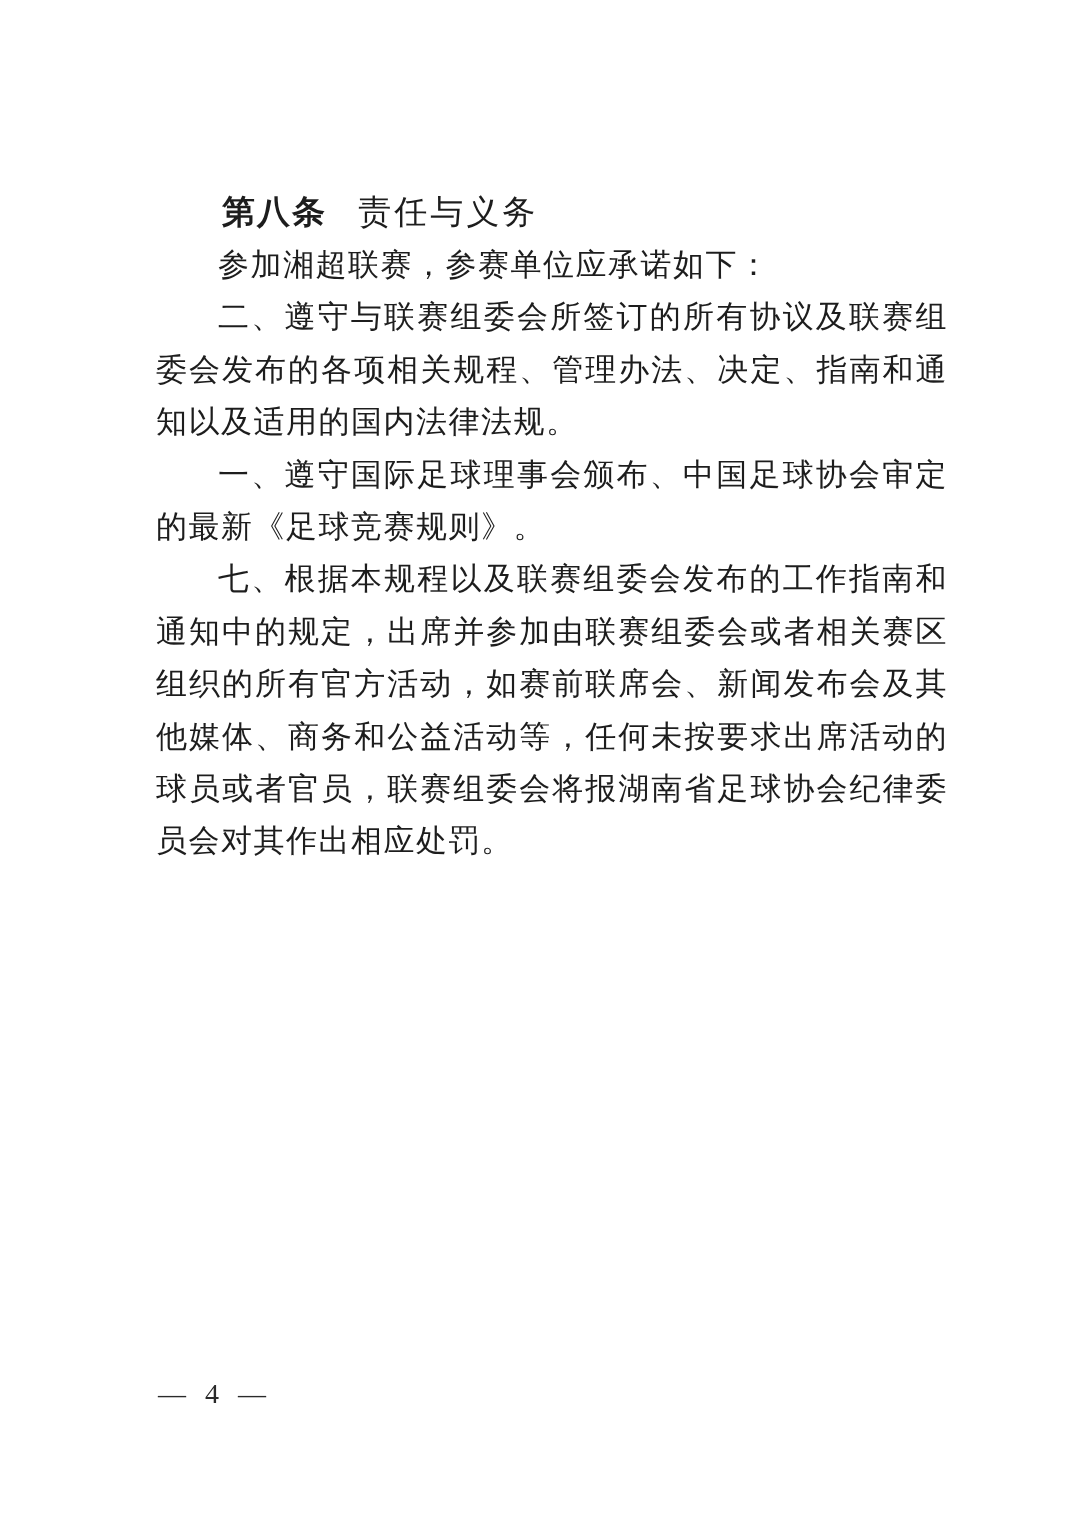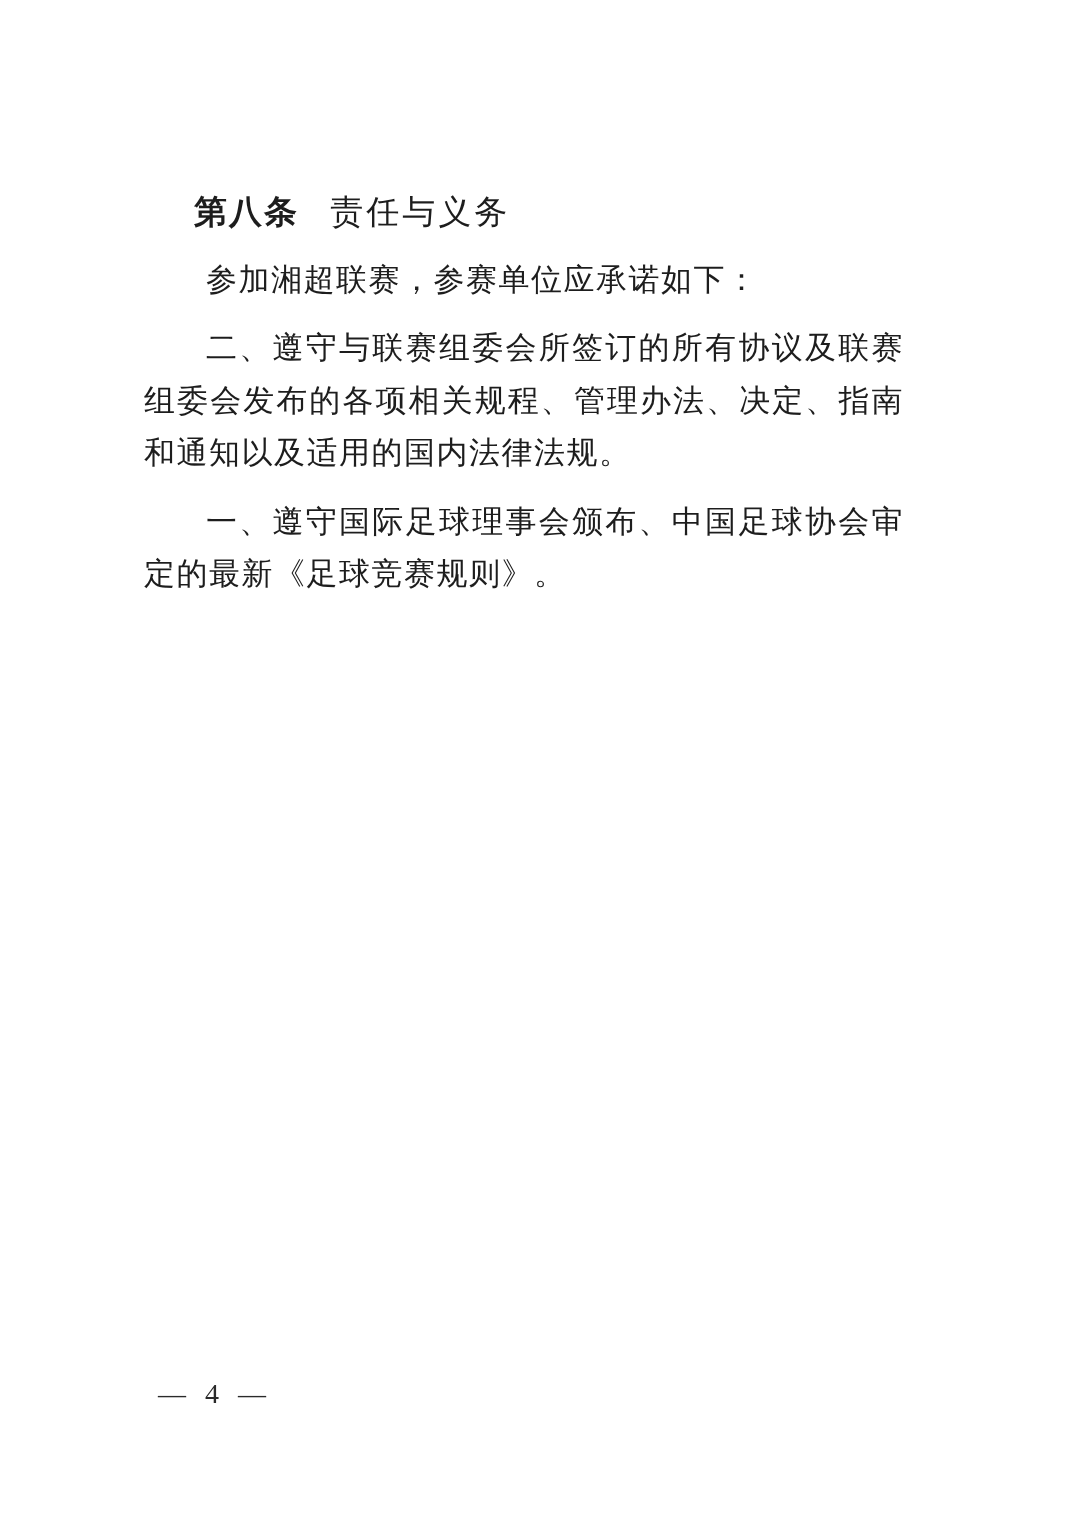--- a/index.html
+++ b/index.html
@@ -11,21 +11,21 @@
     position: relative;
     width: 1080px;
     height: 1527px;
     background: #ffffff;
     overflow: hidden;
     font-family: "Liberation Serif", "DejaVu Serif", serif;
     color: #1d1d1d;
   }
   .content {
     position: absolute;
-    left: 128px;
+    left: 156px;
     top: 186px;
     width: 792px;
   }
   .heading-line {
     font-size: 33px;
     line-height: 52px;
     text-indent: 2em;
     white-space: nowrap;
     margin: 0 0 1px 0;
   }
@@ -33,21 +33,21 @@
     font-weight: bold;
     letter-spacing: 2px;
   }
   .heading-title {
     margin-left: 0.95em;
     letter-spacing: 3px;
   }
   .para {
     font-size: 31px;
     line-height: 52.4px;
-    margin: 16px;
+    margin: 0;
     text-indent: 2em;
     text-align: justify;
     letter-spacing: 1.5px;
     color: #1d1d1d;
   }
   .footer-pagenum {
     position: absolute;
     left: 158px;
     top: 1378px;
     font-size: 28px;
@@ -59,15 +59,16 @@
 <body>
 
 <div class="page">
   <div class="content">
     <div class="heading-line">
       <span class="heading-number">第八条</span><span class="heading-title">责任与义务</span>
     </div>
     <p class="para">参加湘超联赛，参赛单位应承诺如下：</p>
     <p class="para">二、遵守与联赛组委会所签订的所有协议及联赛组委会发布的各项相关规程、管理办法、决定、指南和通知以及适用的国内法律法规。</p>
     <p class="para">一、遵守国际足球理事会颁布、中国足球协会审定的最新《足球竞赛规则》。</p>
+    <p class="para">七、根据本规程以及联赛组委会发布的工作指南和通知中的规定，出席并参加由联赛组委会或者相关赛区组织的所有官方活动，如赛前联席会、新闻发布会及其他媒体、商务和公益活动等，任何未按要求出席活动的球员或者官员，联赛组委会将报湖南省足球协会纪律委员会对其作出相应处罚。</p>
   </div>
   <div class="footer-pagenum">— 4 —</div>
 </div>
 
 </body></html>

